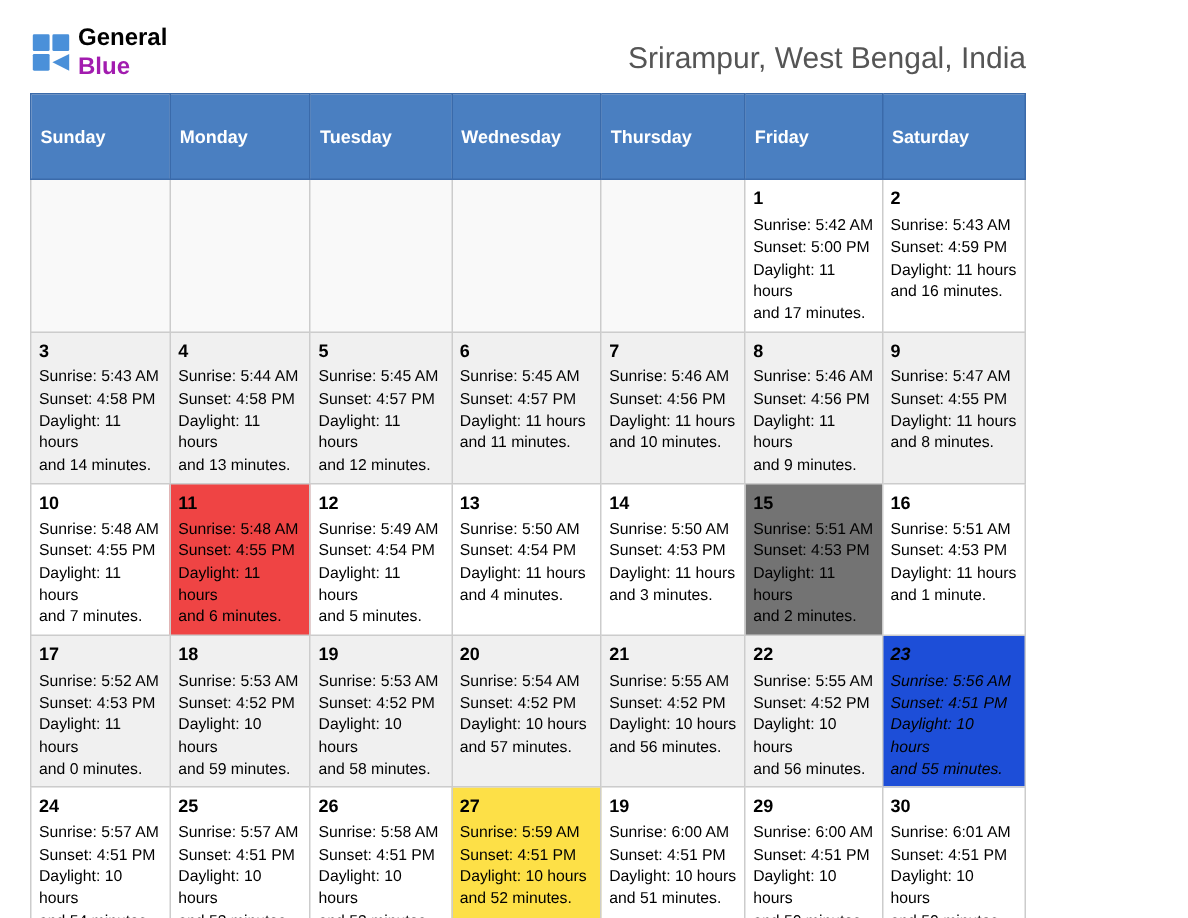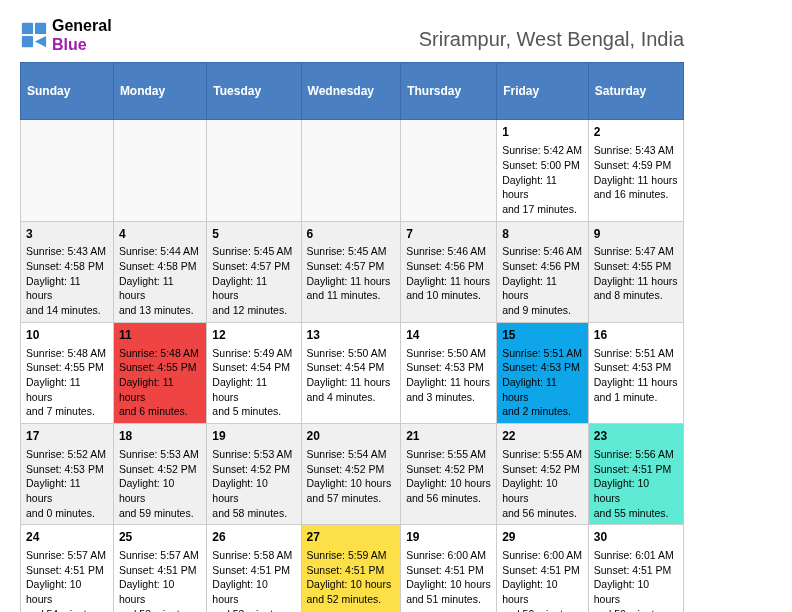--- a/index.html
+++ b/index.html
@@ -225,21 +225,21 @@
             <div>Daylight: 11 hours</div>
             <div>and 4 minutes.</div>
           </td>
           <td style="background: rgb(255, 255, 255);">
             <span class="day-num">14</span>
             <div>Sunrise: 5:50 AM</div>
             <div>Sunset: 4:53 PM</div>
             <div>Daylight: 11 hours</div>
             <div>and 3 minutes.</div>
           </td>
-          <td style="background: #0ea5e9;">
+          <td style="background: #737373;">
             <span class="day-num">15</span>
             <div>Sunrise: 5:51 AM</div>
             <div>Sunset: 4:53 PM</div>
             <div>Daylight: 11 hours</div>
             <div>and 2 minutes.</div>
           </td>
           <td style="background: rgb(255, 255, 255); border-radius: 12px;">
             <span class="day-num">16</span>
             <div>Sunrise: 5:51 AM</div>
             <div>Sunset: 4:53 PM</div>
@@ -283,21 +283,21 @@
             <div>Daylight: 10 hours</div>
             <div>and 56 minutes.</div>
           </td>
           <td style="background: rgb(240, 240, 240);">
             <span class="day-num">22</span>
             <div>Sunrise: 5:55 AM</div>
             <div>Sunset: 4:52 PM</div>
             <div>Daylight: 10 hours</div>
             <div>and 56 minutes.</div>
           </td>
-          <td style="background: #5eead4;">
+          <td style="background: #1d4ed8; font-style: italic;">
             <span class="day-num">23</span>
             <div>Sunrise: 5:56 AM</div>
             <div>Sunset: 4:51 PM</div>
             <div>Daylight: 10 hours</div>
             <div>and 55 minutes.</div>
           </td>
         </tr>
         <tr>
           <td style="background: rgb(255, 255, 255);">
             <span class="day-num">24</span>

